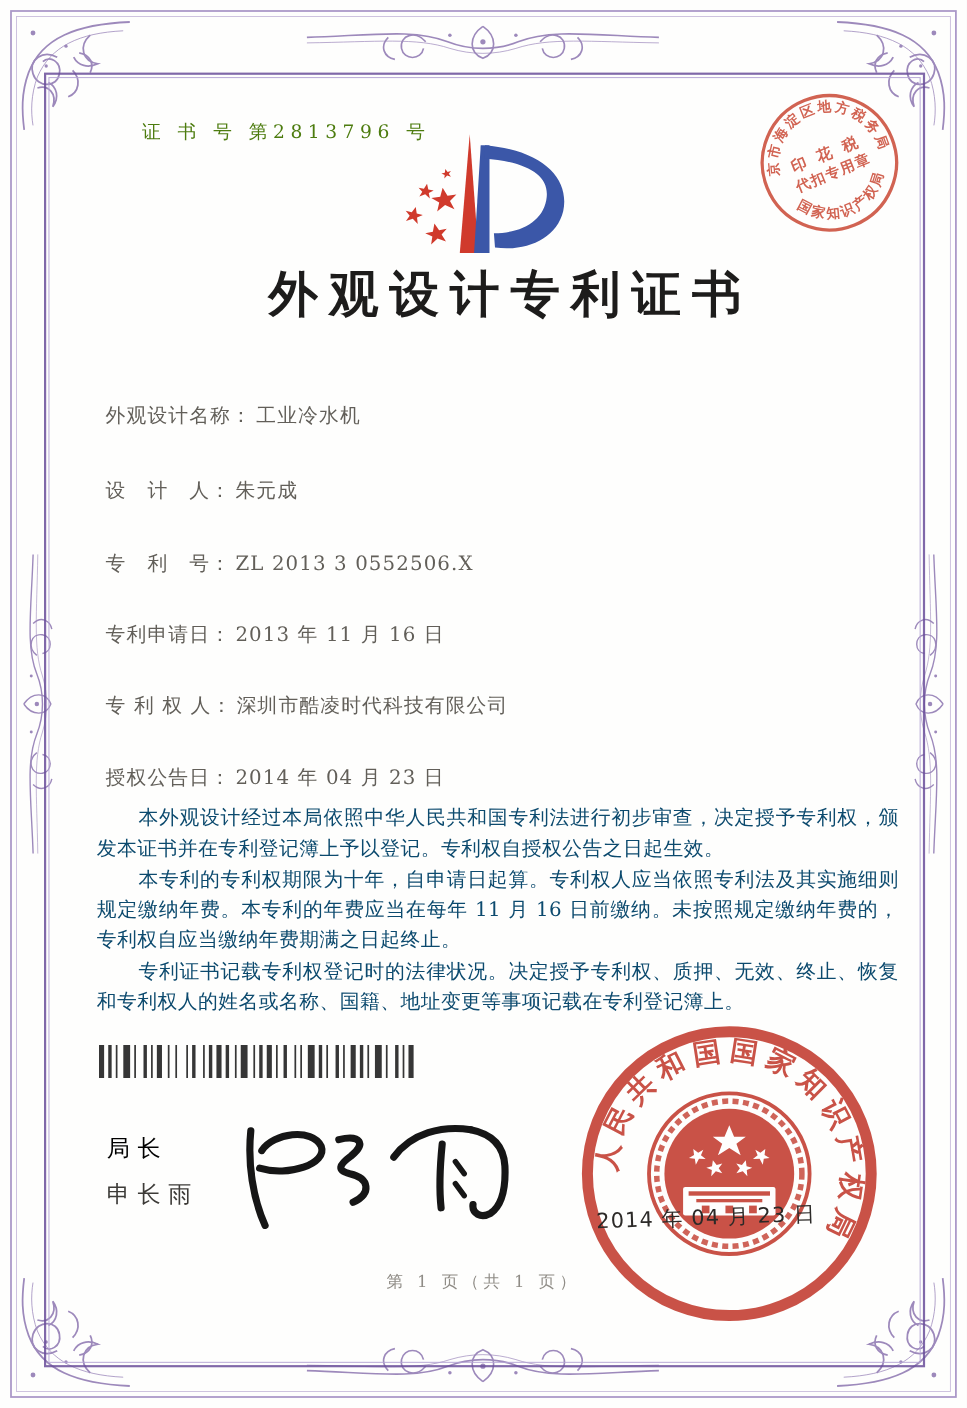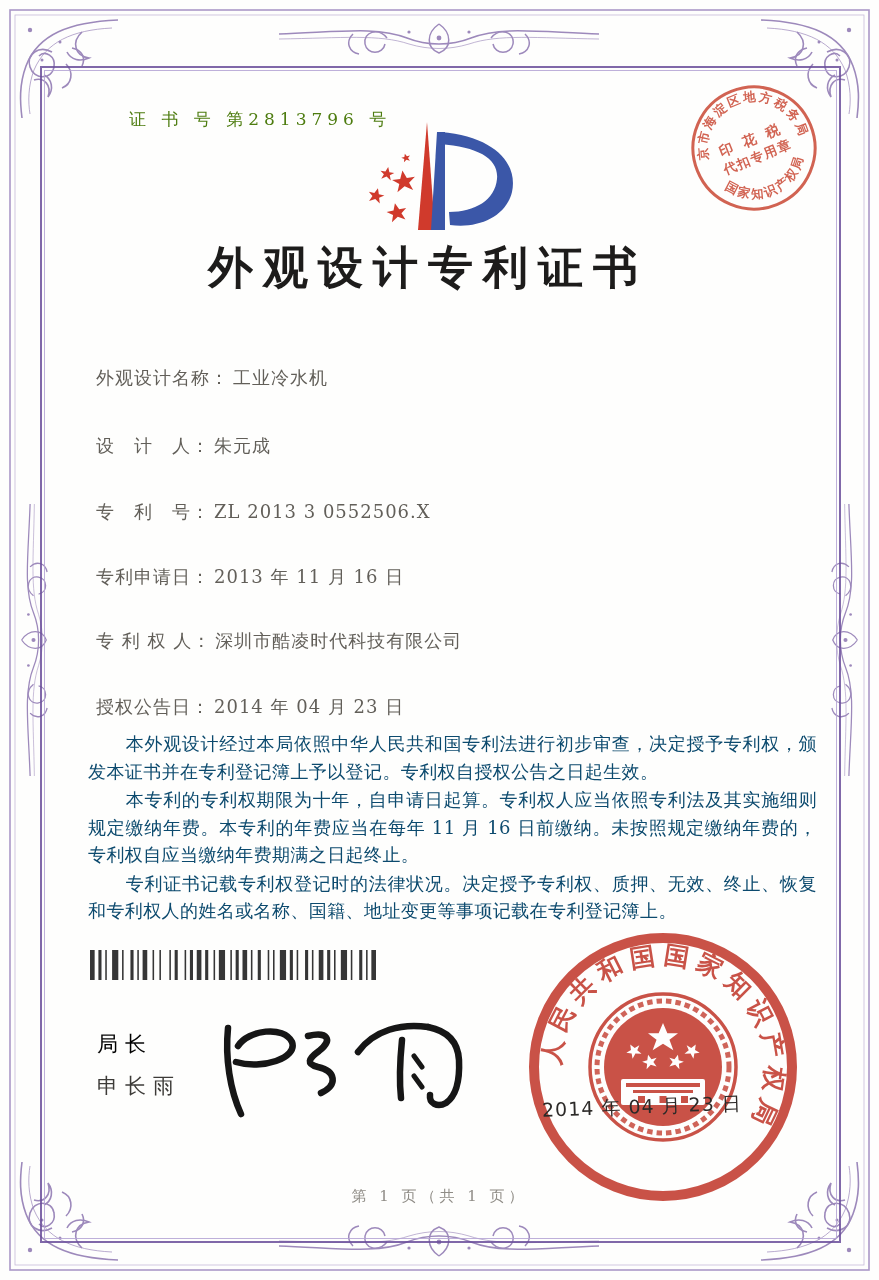--- a/index.html
+++ b/index.html
@@ -9,36 +9,36 @@
     margin:0 auto;
   }
   .abs{position:absolute;}
   
   .frame-svg{left:0;top:0;z-index:0;}
   
   .inner-frame{left:40px;top:66px;width:797px;height:1173px;border:2px solid #6b4f9b;opacity:.85;z-index:1;}
   .inner-frame-line{position:absolute;inset:2px;border:1px solid #b4a3d4;}
   .cert-number{left:84px;top:108px;font-size:17px;color:#4d7c0f;letter-spacing:5px;z-index:2;margin-left:45px;}
   .page-title{left:40px;top:238px;width:776px;text-align:center;font-size:45px;font-weight:600;
-    color:#1d1c1b;letter-spacing:10px;z-index:2;}
+    color:#1d1c1b;letter-spacing:10px;z-index:2;padding-left:36px;}
   .field-row{left:96px;font-size:18px;color:#625f59;letter-spacing:1px;z-index:2;white-space:nowrap;}
   .field-label{margin-right:4px;}
   .paras{left:88px;top:730px;width:729px;z-index:2;}
   .paras p{margin:0 0 1px 0;font-size:18px;line-height:27.5px;color:#0c4a6e;text-indent:2.1em;
     letter-spacing:.4px;text-align:justify;}
   .barcode{left:90px;top:950px;z-index:2;}
   .officer-title{left:97px;top:1030px;font-size:21px;color:#000000;letter-spacing:7px;z-index:2;}
   .officer-name{left:97px;top:1072px;font-size:21px;color:#3d3b38;letter-spacing:7px;z-index:2;}
   .signature-svg{left:180px;top:1000px;z-index:4;}
   .seal-svg{left:518px;top:922px;z-index:3;opacity:.93;}
   .seal-date{left:542px;top:1094px;width:210px;font-size:19px;color:#2c2a28;letter-spacing:1px;
     transform:rotate(-2deg);z-index:5;white-space:nowrap;font-family:"DejaVu Sans","Liberation Sans",sans-serif;}
   .tax-stamp-svg{left:684px;top:78px;z-index:2;opacity:.9;}
   .page-footer{left:0;top:1156px;width:879px;text-align:center;font-size:15px;color:#8f8c86;
-    letter-spacing:4px;z-index:2;margin-top:31px;}
+    letter-spacing:4px;z-index:2;}
   .logo-svg{left:338px;top:116px;z-index:2;}
 </style>
 </head>
 <body>
 
 <div class="page">
 
   <svg class="abs frame-svg" width="879" height="1280" viewBox="0 0 879 1280">
     <defs>
       <g id="cornerOrn" stroke="#7d63a6" fill="none" stroke-width="1.6" opacity="0.75">

